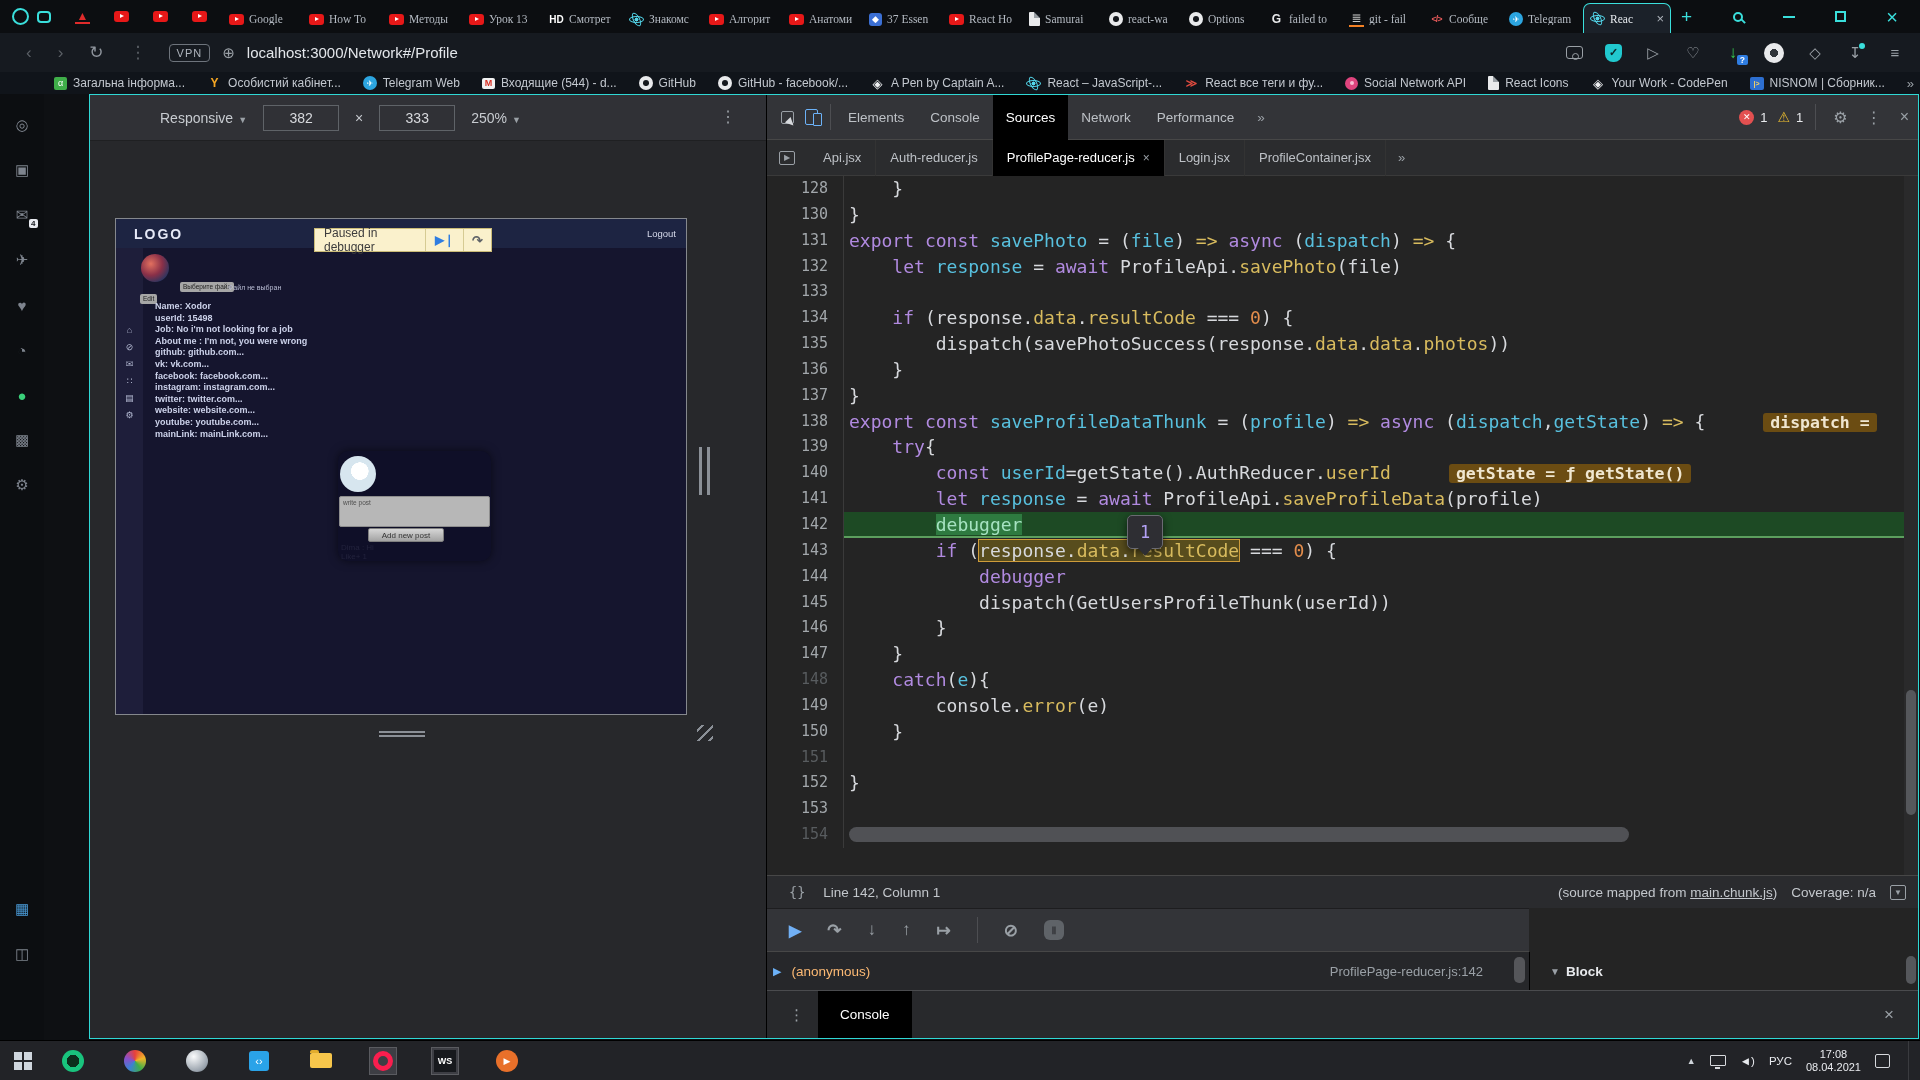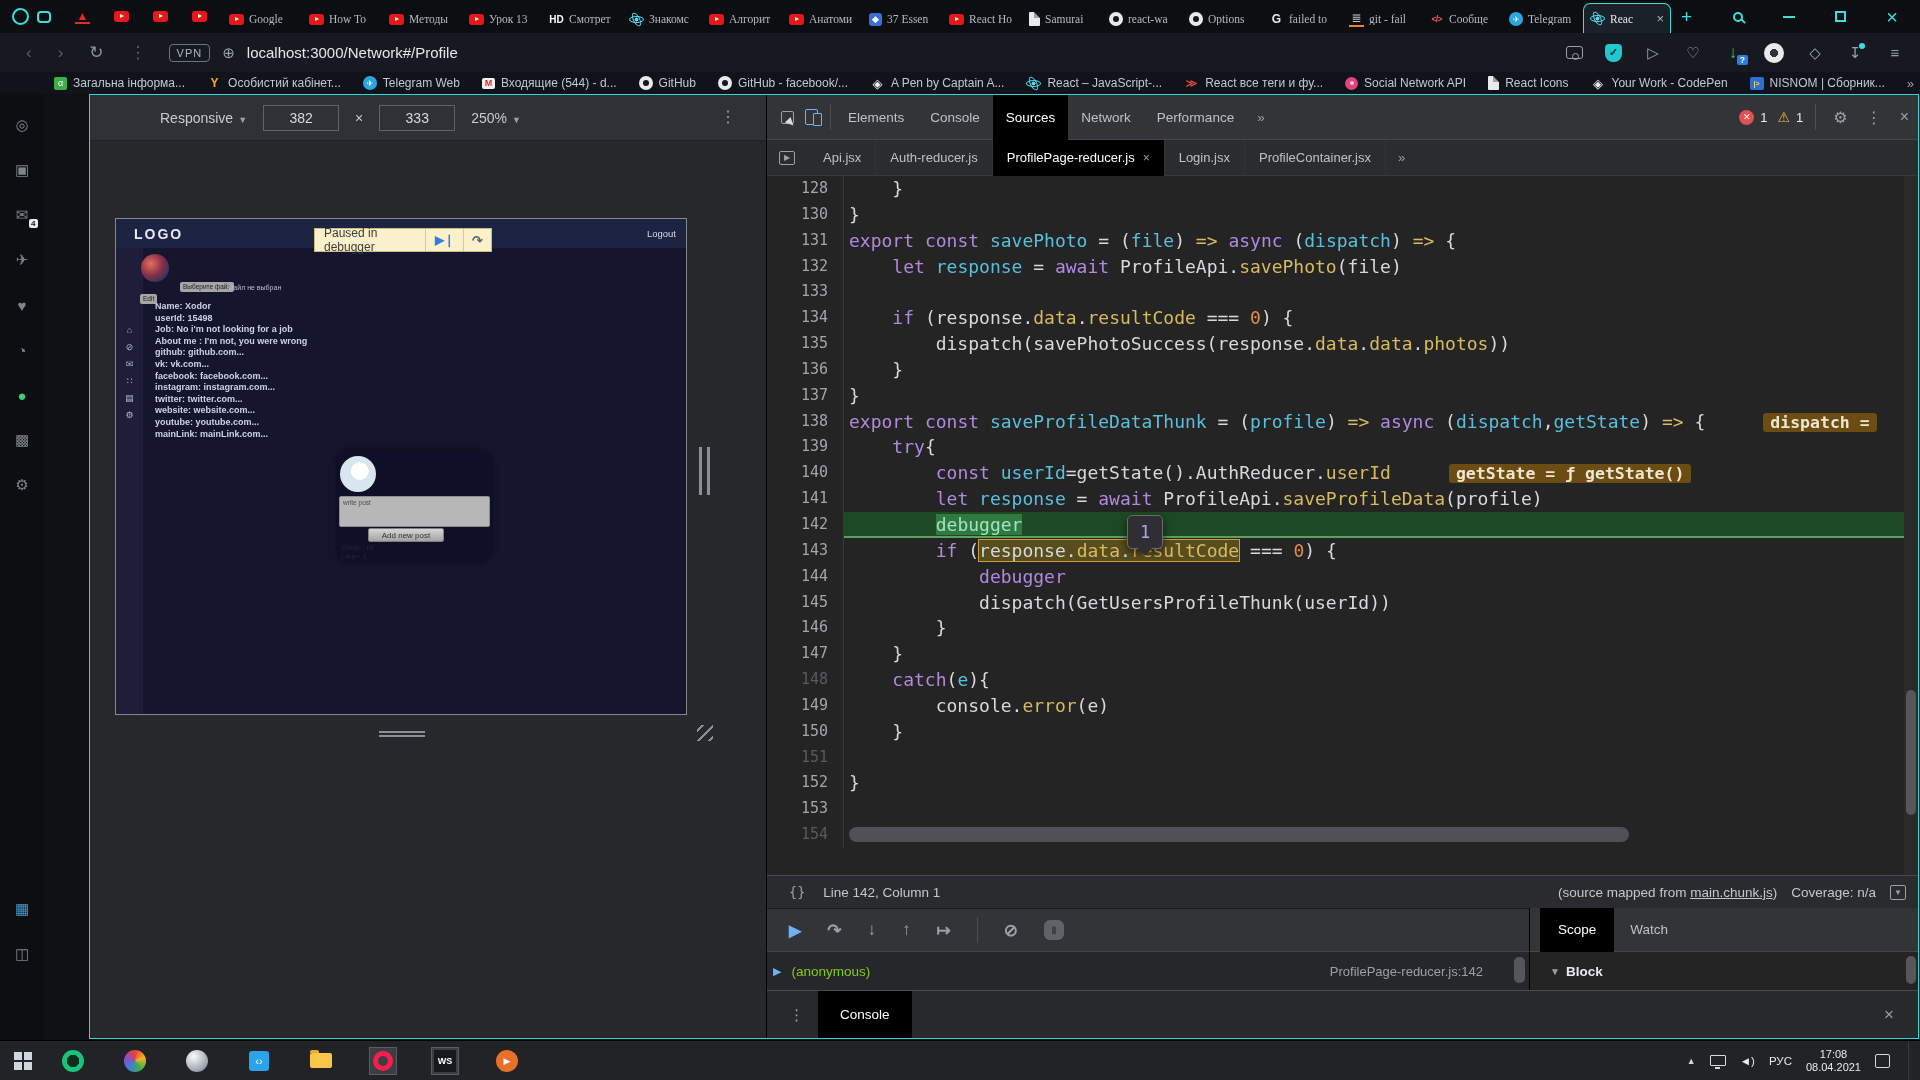--- a/index.html
+++ b/index.html
@@ -238,21 +238,21 @@
              font-size:10px; display:flex; align-items:center; justify-content:center; font-weight:bold; }
   .debug-right { flex:1; background:#333438; border-left:1px solid #000; border-bottom:1px solid #474747;
                  display:flex; align-items:center; font-size:13.5px; }
   .scope-tab { background:#000; color:#fff; height:44px; display:flex; align-items:center;
                padding:0 18px; margin-left:10px; }
   .watch-tab { padding:0 16px; color:#bdc1c6; }
 
   .dt-stackrow { position:absolute; left:0; top:857px; right:0; height:38px; display:flex; }
   .stack-left { width:762px; background:#26272a; display:flex; align-items:center; position:relative; }
   .frame-marker { color:#6cb2f8; font-size:11px; margin:0 10px 0 6px; }
-  .frame-fn { color:#84cc16; font-size:13.5px; }
+  .frame-fn { color:#fdba74; font-size:13.5px; }
   .frame-loc { position:absolute; right:46px; color:#9aa0a6; font-size:13px; }
   .stack-thumb { position:absolute; right:4px; top:5px; width:11px; height:26px; background:#55565a;
                  border-radius:5px; }
   .stack-right { flex:1; background:#242424; border-left:1px solid #000; display:flex;
                  align-items:center; position:relative; }
   .block-label { margin-left:20px; color:#e8eaed; font-size:13.5px; font-weight:bold; }
   .block-caret { color:#9aa0a6; font-size:10px; margin-left:20px; margin-right:6px; }
   .right-thumb { position:absolute; right:2px; top:4px; width:10px; height:28px; background:#55575b;
                  border-radius:5px; }
 
@@ -728,24 +728,20 @@
         <div class="debug-left" id="dbg-buttons">
             <span class="dbg dbg-resume">▶</span>
             <span class="dbg ">↷</span>
             <span class="dbg ">↓</span>
             <span class="dbg ">↑</span>
             <span class="dbg ">↦</span>
             <span class="dbg-sep"></span>
             <span class="dbg ">⊘</span>
             <span class="dbg dbg-oct">Ⅱ</span>
           </div>
-        <div class="debug-right">
-          <span class="scope-tab">Scope</span>
-          <span class="watch-tab">Watch</span>
-        </div>
       </div>
 
       <div class="dt-stackrow">
         <div class="stack-left">
           <span class="frame-marker">▶</span>
           <span class="frame-fn">(anonymous)</span>
           <span class="frame-loc">ProfilePage-reducer.js:142</span>
           <span class="stack-thumb"></span>
         </div>
         <div class="stack-right">

